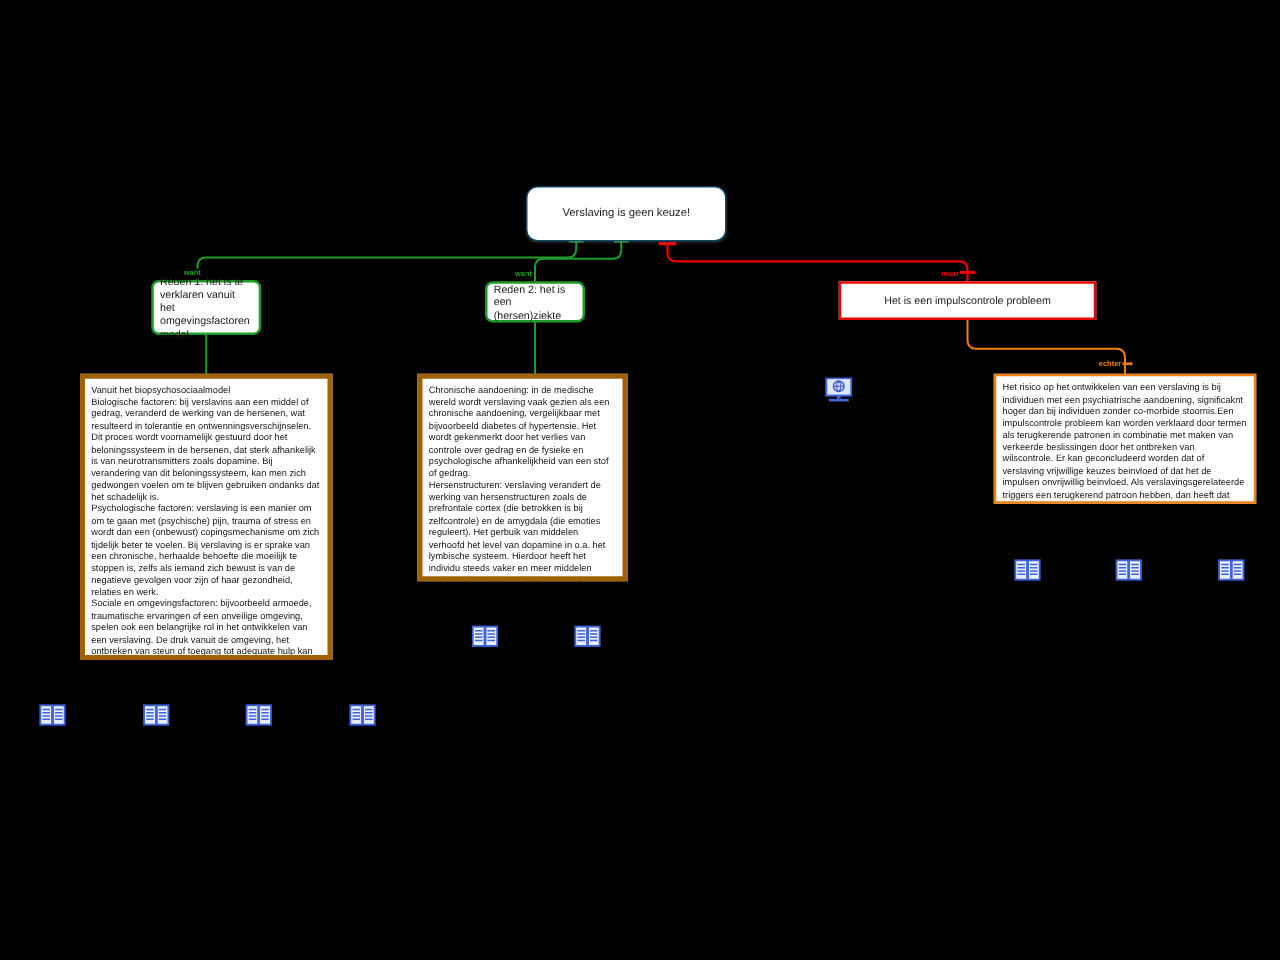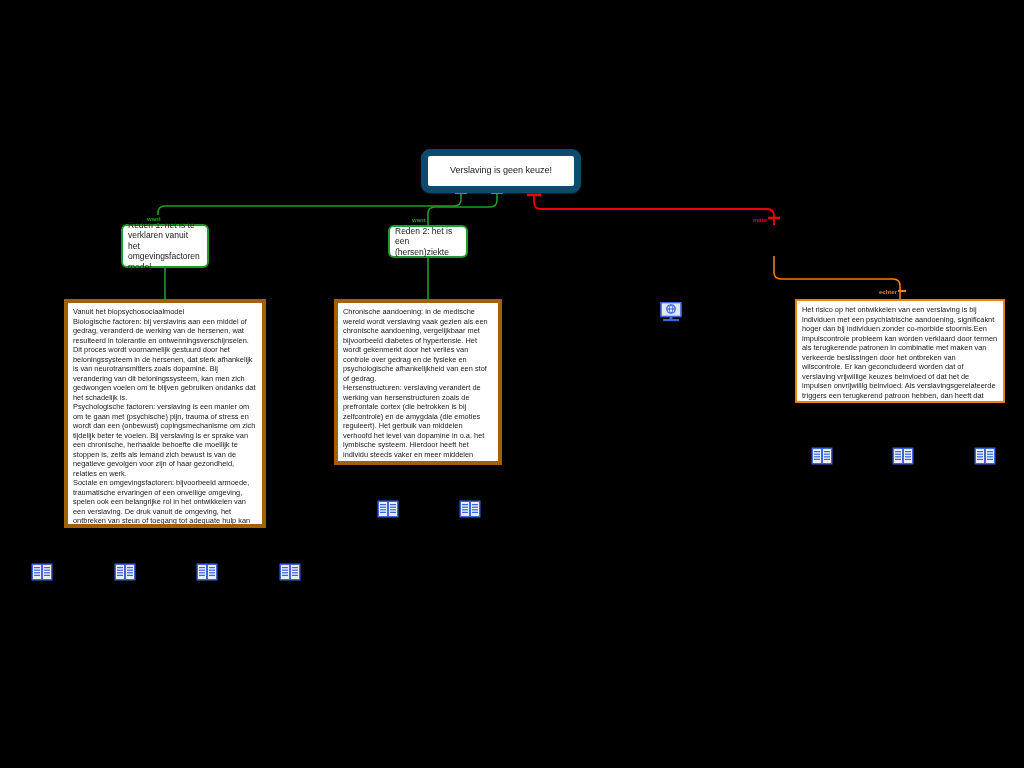--- a/index.html
+++ b/index.html
@@ -35,21 +35,21 @@
     box-sizing: border-box;
     font-size: 8.5px;
     line-height: 1.24;
     color: #1a1a1a;
   }
   .node-root {
     left: 421px;
     top: 149px;
     width: 160px;
     height: 44px;
-    border: 7px solid #0c4a6e;
+    border: 1px solid #0c4a6e;
     border-radius: 9px;
     display: flex;
     align-items: center;
     justify-content: center;
     font-size: 9px;
     box-shadow: 0 1px 2px rgba(255,255,255,0.15);
   }
   .node-branch-green {
     border: 2px solid #1f9c28;
     border-radius: 6px;
@@ -176,20 +176,23 @@
   <div class="conn-label label-orange" style="left:878px; top:288px;">echter</div>
 
   <div class="node node-branch-green node-r1">
     <span>Reden 1: het is te verklaren vanuit het omgevingsfactoren model</span>
   </div>
 
   <div class="node node-branch-green node-r2">
     <span>Reden 2: het is een (hersen)ziekte</span>
   </div>
 
+  <div class="node node-impulse">
+    <span>Het is een impulscontrole probleem</span>
+  </div>
 
   <div class="leaf leaf-green leaf-left">Vanuit het biopsychosociaalmodel
 Biologische factoren: bij verslavins aan een middel of gedrag, veranderd de werking van de hersenen, wat resulteerd in tolerantie en ontwenningsverschijnselen. Dit proces wordt voornamelijk gestuurd door het beloningssysteem in de hersenen, dat sterk afhankelijk is van neurotransmitters zoals dopamine. Bij verandering van dit beloningssysteem, kan men zich gedwongen voelen om te blijven gebruiken ondanks dat het schadelijk is.
 Psychologische factoren: verslaving is een manier om om te gaan met (psychische) pijn, trauma of stress en wordt dan een (onbewust) copingsmechanisme om zich tijdelijk beter te voelen. Bij verslaving is er sprake van een chronische, herhaalde behoefte die moeilijk te stoppen is, zelfs als iemand zich bewust is van de negatieve gevolgen voor zijn of haar gezondheid, relaties en werk.
 Sociale en omgevingsfactoren: bijvoorbeeld armoede, traumatische ervaringen of een onveilige omgeving, spelen ook een belangrijke rol in het ontwikkelen van een verslaving. De druk vanuit de omgeving, het ontbreken van steun of toegang tot adequate hulp kan het moeilijk maken voor iemand om een verslaving te overwinnen. houden.</div>
 
   <div class="leaf leaf-green leaf-mid">Chronische aandoening: in de medische wereld wordt verslaving vaak gezien als een chronische aandoening, vergelijkbaar met bijvoorbeeld diabetes of hypertensie. Het wordt gekenmerkt door het verlies van controle over gedrag en de fysieke en psychologische afhankelijkheid van een stof of gedrag.
 Hersenstructuren: verslaving verandert de werking van hersenstructuren zoals de prefrontale cortex (die betrokken is bij zelfcontrole) en de amygdala (die emoties reguleert). Het gerbuik van middelen verhoofd het level van dopamine in o.a. het lymbische systeem. Hierdoor heeft het individu steeds vaker en meer middelen nodig om hetzelfde euforische gevoel te ervaren door het verhoogde level dopamine. Daarnaast kan het gebruik van middelen op langere termijn ook schade aanbrengen aan het hart.</div>
 
   <div class="leaf leaf-orange leaf-right">Het risico op het ontwikkelen van een verslaving is bij individuen met een psychiatrische aandoening, significaknt hoger dan bij individuen zonder co-morbide stoornis.Een impulscontrole probleem kan worden verklaard door termen als terugkerende patronen in combinatie met maken van verkeerde beslissingen door het ontbreken van wilscontrole. Er kan geconcludeerd worden dat of verslaving vrijwillige keuzes beinvloed of dat het de impulsen onvrijwillig beinvloed. Als verslavingsgerelateerde triggers een terugkerend patroon hebben, dan heeft dat effect op de wilskracht om "nee" te zeggen.</div>

